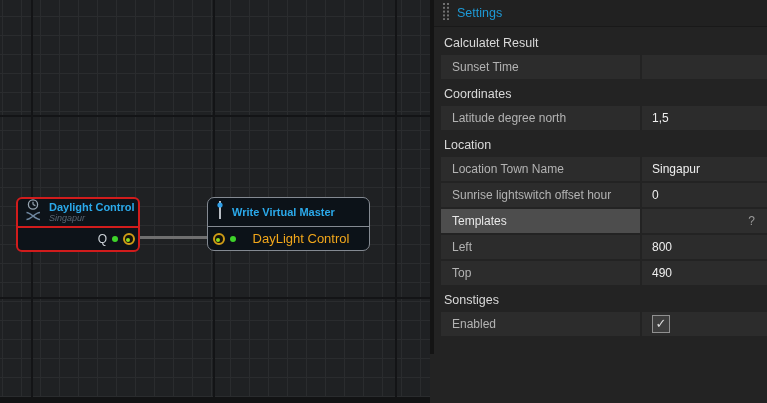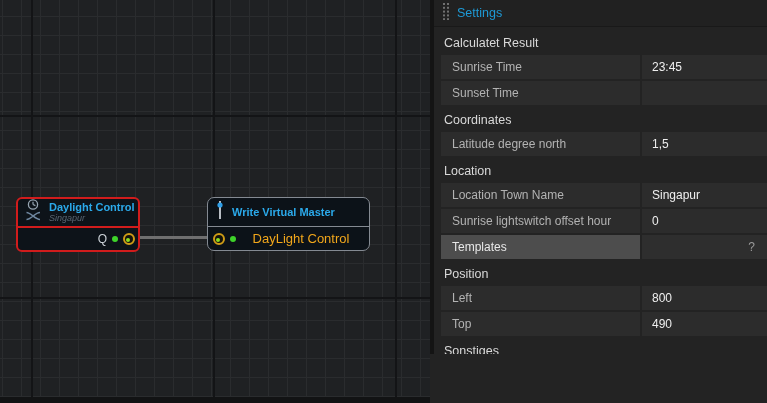--- a/index.html
+++ b/index.html
@@ -130,45 +130,40 @@
             <rect x="0" y="15.2" width="2" height="2"></rect>
               <rect x="4" y="15.2" width="2" height="2"></rect>
           </g>
         </svg>
       </span>
       <span class="panel-title">Settings</span>
     </div>
     <div class="sections" id="panel-sections">
         <div class="section-title">Calculatet Result</div>
         <div class="prow">
-          <div class="plabel">Sunrise Time</div>
-          <div class="pvalue">23:45</div>
-        </div>
-        <div class="prow">
           <div class="plabel">Sunset Time</div>
         </div>
         <div class="section-title">Coordinates</div>
         <div class="prow">
           <div class="plabel">Latitude degree north</div>
           <div class="pvalue">1,5</div>
         </div>
         <div class="section-title">Location</div>
         <div class="prow">
           <div class="plabel">Location Town Name</div>
           <div class="pvalue">Singapur</div>
         </div>
         <div class="prow">
           <div class="plabel">Sunrise lightswitch offset hour</div>
           <div class="pvalue">0</div>
         </div>
         <div class="prow highlight">
           <div class="plabel">Templates</div>
           <div class="pvalue help">?</div>
         </div>
-        <div class="section-title">Position</div>
         <div class="prow">
           <div class="plabel">Left</div>
           <div class="pvalue">800</div>
         </div>
         <div class="prow">
           <div class="plabel">Top</div>
           <div class="pvalue">490</div>
         </div>
         <div class="section-title">Sonstiges</div>
         <div class="prow">

